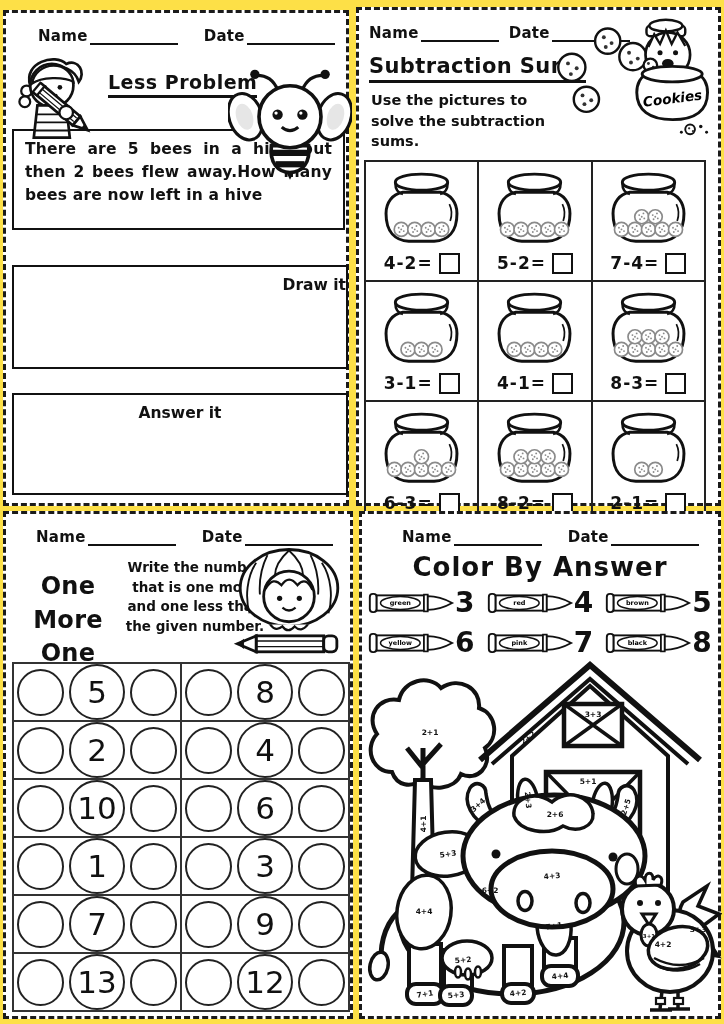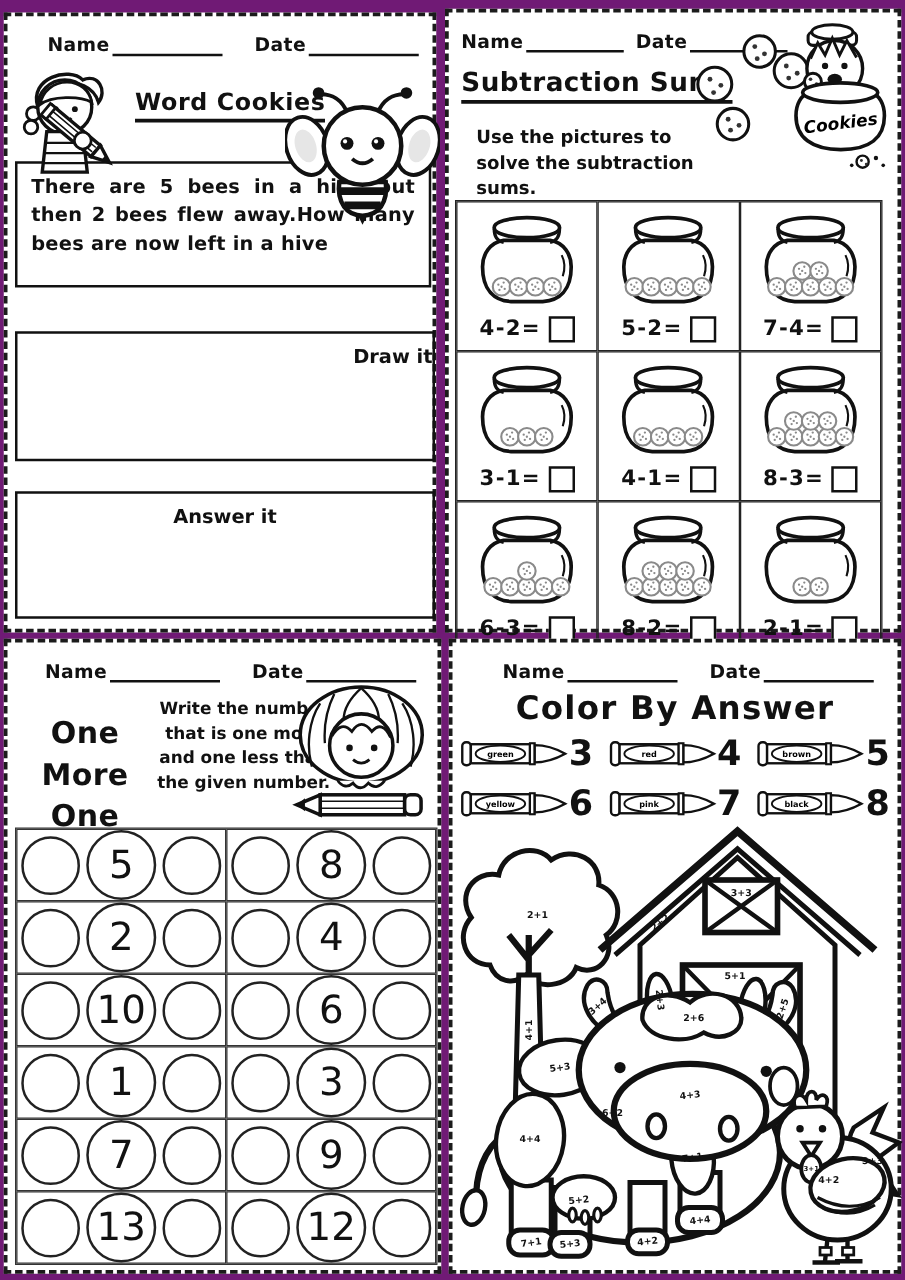--- a/index.html
+++ b/index.html
@@ -3,21 +3,21 @@
 <meta charset="utf-8">
 <style>
   * { box-sizing: border-box; }
   html,body { margin:0; padding:0; }
   body {
     width:724px; height:1024px;
     background:#f4f4f2;
     font-family:"DejaVu Sans","Liberation Sans",sans-serif;
     color:#111;
   }
-  .page { position:relative; width:724px; height:1024px; background:#701a75; overflow:hidden; }
+  .page { position:relative; width:724px; height:1024px; background:#fde047; overflow:hidden; }
   .quad { position:absolute; background:#fff; border:3px dashed #1b1b1b; }
   .quad.tl { left:3px;  top:10px;  width:346px; height:496px; }
   .quad.tr { left:356px; top:7px;  width:365px; height:499px; }
   .quad.bl { left:3px;  top:511px; width:350px; height:508px; }
   .quad.br { left:359px; top:511px; width:362px; height:508px; }
 
   .namedate { display:flex; align-items:flex-end; padding-top:14px; font-weight:700; font-size:15px; letter-spacing:.3px; }
   .nd-line { display:inline-block; width:88px; height:15px; border-bottom:2.5px solid #111; margin-left:2px; }
   .nd-date { margin-left:26px; }
 
@@ -31,21 +31,21 @@
   .problem-text { margin:0; font-size:15.5px; font-weight:700; line-height:1.47; text-align:justify; letter-spacing:.2px; }
   .big-box { position:absolute; left:6px; width:336px; border:2.5px solid #111; text-align:center; padding-top:9px; font-weight:700; font-size:15.5px; }
   .draw-box   { top:252px; height:104px;text-align:right; }
   .answer-box-big { top:380px; height:102px; }
 
   
   .tr .namedate { padding-left:10px; }
   .tr .nd-line { width:78px; }
   .tr .nd-date { margin-left:10px; }
   .st-title { position:absolute; left:10px; top:44px; margin:0; font-size:21px; font-weight:800; letter-spacing:.4px; }
-  .st-instructions { position:absolute; left:12px; top:80px; width:198px; margin:10px; font-size:14.5px; font-weight:700; line-height:1.42; }
+  .st-instructions { position:absolute; left:12px; top:80px; width:198px; margin:0; font-size:14.5px; font-weight:700; line-height:1.42; }
   .cookieboy-svg { position:absolute; right:3px; top:4px; width:170px; height:126px; }
   .jar-grid { position:absolute; left:5px; top:130px; width:342px; height:362px;
     display:grid; grid-template-columns:repeat(3,1fr); grid-template-rows:repeat(3,1fr); border:1.5px solid #222;margin-top:20px; }
   .jar-cell { border:1px solid #222; display:flex; flex-direction:column; align-items:center; justify-content:flex-end; padding-bottom:5px; }
   .jar-cell svg { width:97px; height:76px; }
   .eq-row { display:flex; align-items:center; gap:6px; margin-top:3px; height:24px; }
   .eq { font-size:17px; font-weight:700; letter-spacing:1px; }
   .ans-box { width:21px; height:21px; border:2.5px solid #111; background:#fff; }
 
   
@@ -117,21 +117,21 @@
       <g transform="rotate(-50 60 72)">
         <rect x="54" y="28" width="13" height="56" fill="#fff" stroke="#111" stroke-width="3"></rect>
         <path d="M58,30 V82 M63,30 V82" stroke="#111" stroke-width="1.4"></path>
         <path d="M54,84 L67,84 L60.5,100 Z" fill="#fff" stroke="#111" stroke-width="3"></path>
         <path d="M58,93 L63,93 L60.5,100 Z" fill="#111"></path>
         <rect x="54" y="26" width="13" height="6" fill="#fff" stroke="#111" stroke-width="2.5"></rect>
       </g>
       <circle cx="58" cy="70" r="7.5" fill="#fff" stroke="#111" stroke-width="2.5"></circle>
     </svg>
 
-    <h2 class="wp-title"><span class="u">Word Cookies</span></h2>
+    <h2 class="wp-title"><span class="u">Less Problem</span></h2>
 
     <svg class="bee-svg" viewBox="0 0 120 120">
       <path d="M48,26 C44,16 36,12 28,12 M72,26 C76,16 84,12 92,12" fill="none" stroke="#111" stroke-width="3"></path>
       <circle cx="26" cy="11" r="4.5" fill="#111"></circle>
         <circle cx="94" cy="11" r="4.5" fill="#111"></circle>
       <ellipse cx="17" cy="52" rx="16" ry="23" fill="#fff" stroke="#111" stroke-width="3" transform="rotate(-18 17 52)"></ellipse>
       <ellipse cx="103" cy="52" rx="16" ry="23" fill="#fff" stroke="#111" stroke-width="3" transform="rotate(18 103 52)"></ellipse>
       <ellipse cx="16" cy="52" rx="8" ry="13" fill="#e6e6e6" transform="rotate(-18 16 52)"></ellipse>
       <ellipse cx="104" cy="52" rx="8" ry="13" fill="#e6e6e6" transform="rotate(18 104 52)"></ellipse>
       <path d="M42,80 C40,96 48,106 60,106 C72,106 80,96 78,80 Z" fill="#fff" stroke="#111" stroke-width="3.5"></path>

